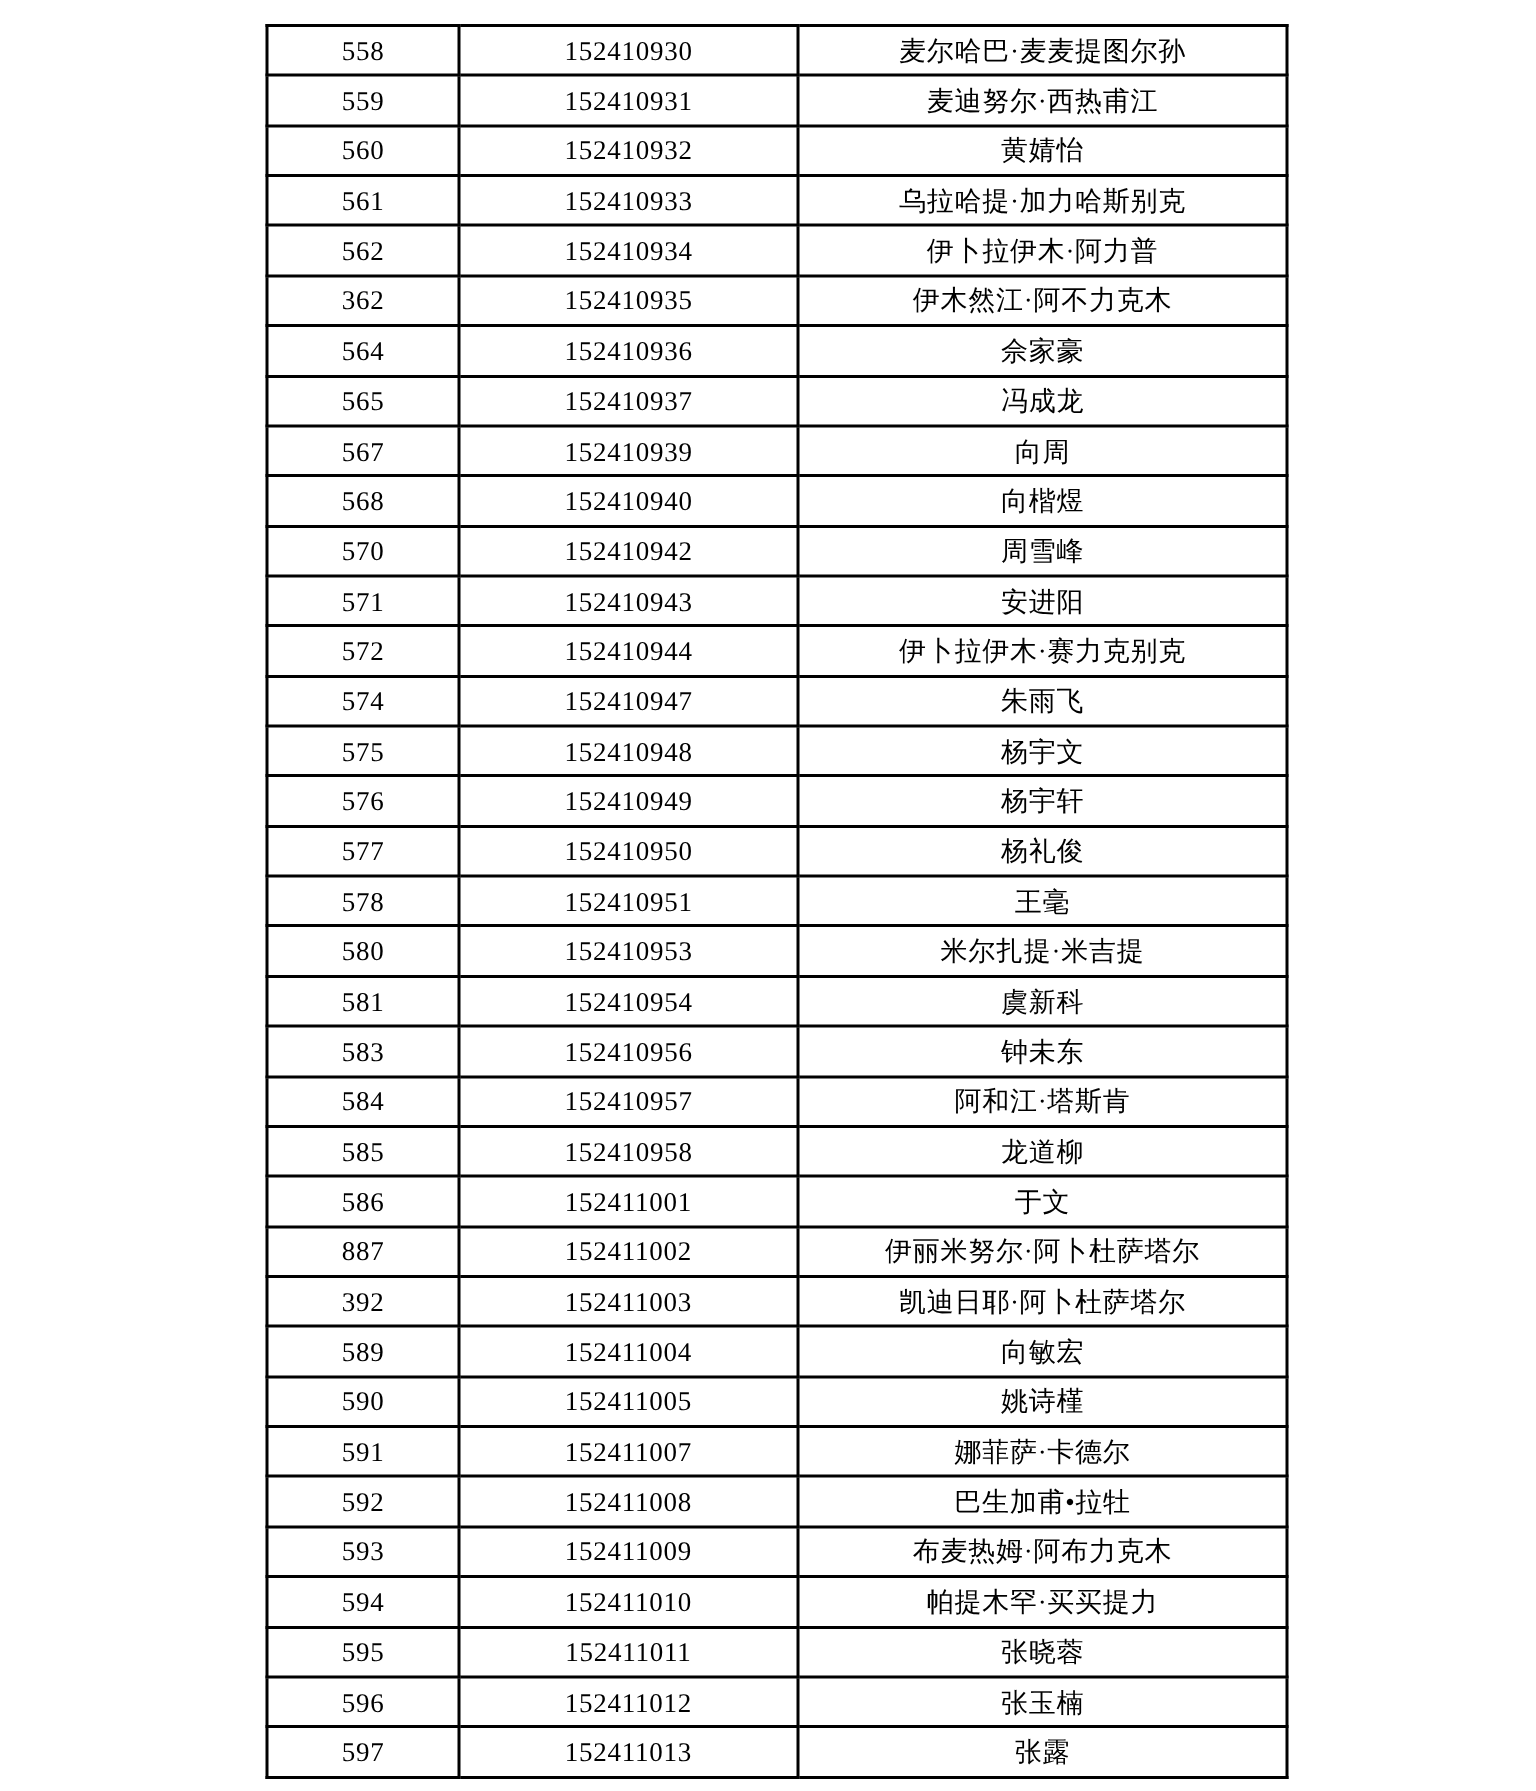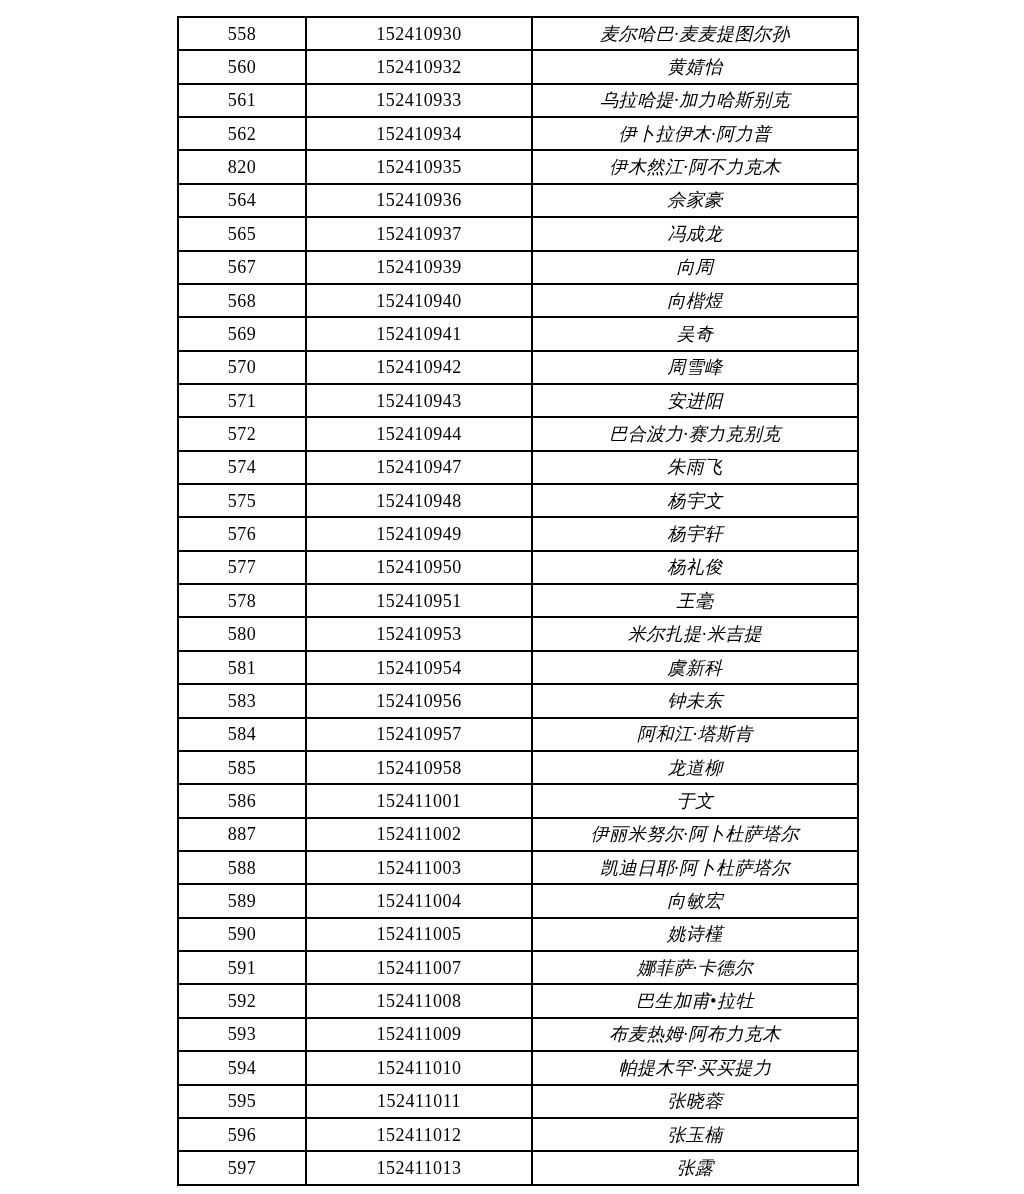--- a/index.html
+++ b/index.html
@@ -37,55 +37,60 @@
     padding: 0 2px;
     font-size: 18px;
     line-height: 1;
     letter-spacing: 0.5px;
     overflow: hidden;
     white-space: nowrap;
   }
   table.roster col.col-index { width: 128px; }
   table.roster col.col-id    { width: 226px; }
   table.roster col.col-name  { width: 326px; }
-  td.cell-name { letter-spacing: 1px; font-style: italic; }
+  td.cell-name { letter-spacing: 1px; }
 </style>
 </head>
 <body>
 
 <div class="doc-page">
   <table class="roster">
     <colgroup>
       <col class="col-index">
       <col class="col-id">
       <col class="col-name">
     </colgroup>
     <tbody>
         <tr>
           <td class="cell-index">558</td>
           <td class="cell-exam-number">152410930</td>
           <td class="cell-name">麦尔哈巴·麦麦提图尔孙</td>
         </tr>
         <tr>
+          <td class="cell-index">559</td>
+          <td class="cell-exam-number">152410931</td>
+          <td class="cell-name">麦迪努尔·西热甫江</td>
+        </tr>
+        <tr>
           <td class="cell-index">560</td>
           <td class="cell-exam-number">152410932</td>
           <td class="cell-name">黄婧怡</td>
         </tr>
         <tr>
           <td class="cell-index">561</td>
           <td class="cell-exam-number">152410933</td>
           <td class="cell-name">乌拉哈提·加力哈斯别克</td>
         </tr>
         <tr>
           <td class="cell-index">562</td>
           <td class="cell-exam-number">152410934</td>
           <td class="cell-name">伊卜拉伊木·阿力普</td>
         </tr>
         <tr>
-          <td class="cell-index">820</td>
+          <td class="cell-index">362</td>
           <td class="cell-exam-number">152410935</td>
           <td class="cell-name">伊木然江·阿不力克木</td>
         </tr>
         <tr>
           <td class="cell-index">564</td>
           <td class="cell-exam-number">152410936</td>
           <td class="cell-name">佘家豪</td>
         </tr>
         <tr>
           <td class="cell-index">565</td>
@@ -96,38 +101,33 @@
           <td class="cell-index">567</td>
           <td class="cell-exam-number">152410939</td>
           <td class="cell-name">向周</td>
         </tr>
         <tr>
           <td class="cell-index">568</td>
           <td class="cell-exam-number">152410940</td>
           <td class="cell-name">向楷煜</td>
         </tr>
         <tr>
-          <td class="cell-index">569</td>
-          <td class="cell-exam-number">152410941</td>
-          <td class="cell-name">吴奇</td>
-        </tr>
-        <tr>
           <td class="cell-index">570</td>
           <td class="cell-exam-number">152410942</td>
           <td class="cell-name">周雪峰</td>
         </tr>
         <tr>
           <td class="cell-index">571</td>
           <td class="cell-exam-number">152410943</td>
           <td class="cell-name">安进阳</td>
         </tr>
         <tr>
           <td class="cell-index">572</td>
           <td class="cell-exam-number">152410944</td>
-          <td class="cell-name">巴合波力·赛力克别克</td>
+          <td class="cell-name">伊卜拉伊木·赛力克别克</td>
         </tr>
         <tr>
           <td class="cell-index">574</td>
           <td class="cell-exam-number">152410947</td>
           <td class="cell-name">朱雨飞</td>
         </tr>
         <tr>
           <td class="cell-index">575</td>
           <td class="cell-exam-number">152410948</td>
           <td class="cell-name">杨宇文</td>
@@ -176,21 +176,21 @@
           <td class="cell-index">586</td>
           <td class="cell-exam-number">152411001</td>
           <td class="cell-name">于文</td>
         </tr>
         <tr>
           <td class="cell-index">887</td>
           <td class="cell-exam-number">152411002</td>
           <td class="cell-name">伊丽米努尔·阿卜杜萨塔尔</td>
         </tr>
         <tr>
-          <td class="cell-index">588</td>
+          <td class="cell-index">392</td>
           <td class="cell-exam-number">152411003</td>
           <td class="cell-name">凯迪日耶·阿卜杜萨塔尔</td>
         </tr>
         <tr>
           <td class="cell-index">589</td>
           <td class="cell-exam-number">152411004</td>
           <td class="cell-name">向敏宏</td>
         </tr>
         <tr>
           <td class="cell-index">590</td>

